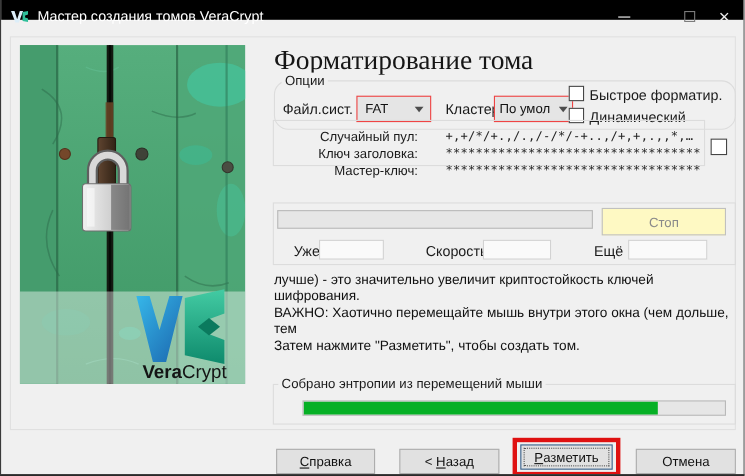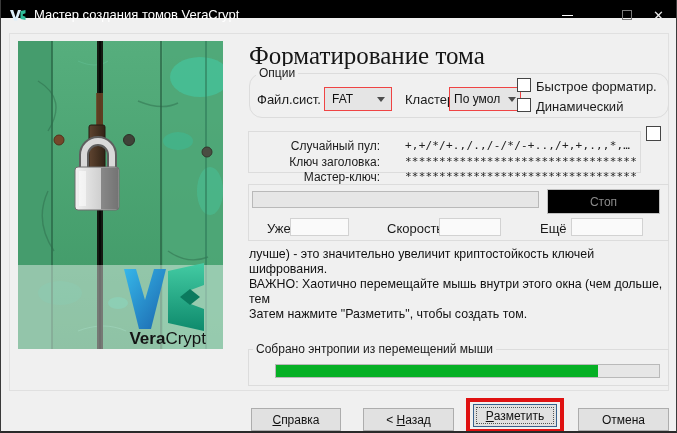--- a/index.html
+++ b/index.html
@@ -53,21 +53,21 @@
   
   .pbar { position:absolute; border:1px solid #b9b9b9; background:#e6e6e6; overflow:hidden; }
   .pfill { height:100%; width:0; background:#06b025; }
 
   
   .field { position:absolute; height:18px; background:#fafafa; border:1px solid #d2d2d2; }
 
   
   .btn { position:absolute; background:#e1e1e1; border:1px solid #adadad; font-size:12px; color:#111; display:flex; align-items:center; justify-content:center; white-space:pre; }
   .btn .u { text-decoration:underline; }
-  .btn.disabled { background:#000000; border-color:#c0c0c0; color:#8a8a8a;text-align:right; }
+  .btn.disabled { background:#fef9c3; border-color:#c0c0c0; color:#8a8a8a;text-align:right; }
   .btn.default { border:1px solid #39618c; outline:1px dotted #555; outline-offset:-4px; }
 
   .notice { position:absolute; left:248px; top:247px; width:424px; font-size:12.4px; line-height:15px; color:#111; }
 
   .red-box { position:absolute; left:465px; top:398px; width:98px; height:35px; border:4px solid #df1111; }
 
   .footer-btn { top:408px; height:23px; }
 </style>
 </head>
 <body>
@@ -171,21 +171,21 @@
     <div class="combo" style="left:199px; top:13px; width:72px; padding:0 4px;">
       <span>По умол</span>
       <span class="chev"></span>
     </div>
     <div class="cb" style="left:267px; top:4px;"></div>
     <span class="lbl" style="left:286px; top:5px;">Быстрое форматир.</span>
     <div class="cb" style="left:267px; top:24px;"></div>
     <span class="lbl" style="left:286px; top:25px;">Динамический</span>
   </div>
 
-  <div class="group" style="left:247px; top:131px; width:393px; height:42px;">
+  <div class="group" style="left:247px; top:109px; width:393px; height:42px;">
     <div class="pool-row" style="top:7px;">
       <span class="pool-label">Случайный пул:</span>
       <span class="pool-value">+,+/*/+.,/.,/-/*/-+..,/+,+,.,,*,…</span>
     </div>
     <div class="pool-row" style="top:23px;">
       <span class="pool-label">Ключ заголовка:</span>
       <span class="pool-value">************************************</span>
     </div>
     <div class="pool-row" style="top:38px;">
       <span class="pool-label">Мастер-ключ:</span>

